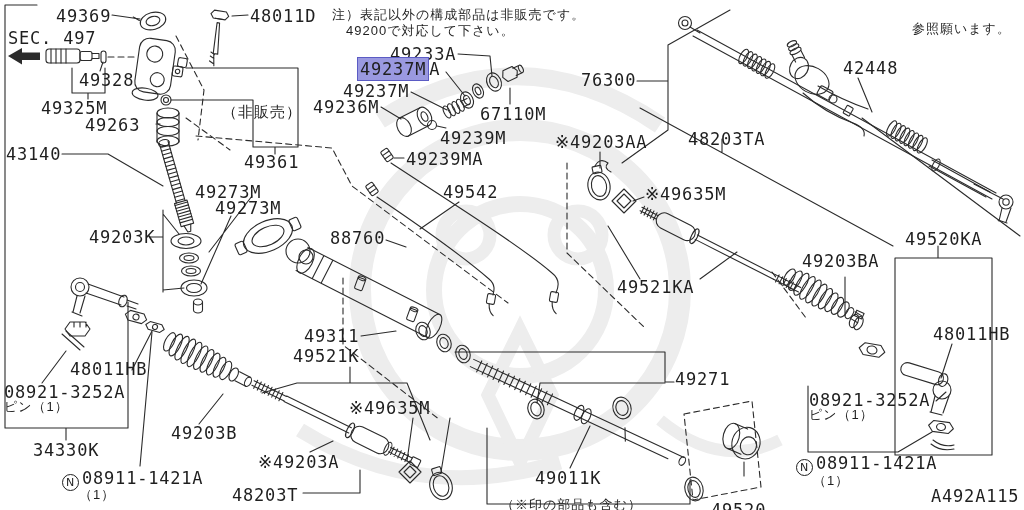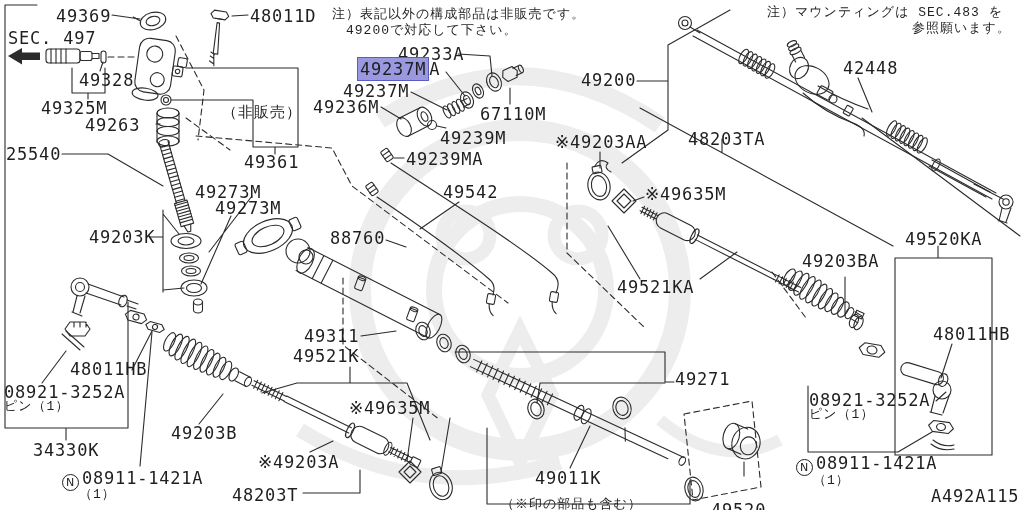--- a/index.html
+++ b/index.html
@@ -1,21 +1,21 @@
 <!DOCTYPE html>
 <html><head>
 <meta charset="utf-8">
 <style>
   html,body{margin:0;padding:0;background:#fff;}
   .stage{position:relative;width:1024px;height:510px;background:#fff;overflow:hidden;
          font-family:"DejaVu Sans Mono","DejaVu Sans",monospace;color:#1f1f1f;}
   .stage svg{position:absolute;left:0;top:0;}
   .lbl{position:absolute;white-space:nowrap;line-height:1;}
   .pn{font-size:17px;letter-spacing:0.8px;}
-  .jp{font-family:Liberation Mono, monospace;font-size:13px;line-height:1.15;letter-spacing:1px;}
+  .jp{font-family:Liberation Sans, sans-serif;font-size:13px;line-height:1.15;letter-spacing:1px;}
   .jp15{font-family:"DejaVu Sans",sans-serif;font-size:15px;letter-spacing:1px;}
   .hl{background:#9a99e0;border:1px solid #5b5bc4;padding:1px 2px;}
   .ncirc{display:inline-block;width:15px;height:15px;border:1.4px solid #1f1f1f;border-radius:50%;
          font-family:"DejaVu Sans",sans-serif;font-size:11px;line-height:15px;text-align:center;
          vertical-align:-2px;margin-right:3px;}
 </style>
 </head>
 <body>
 
 <div class="stage">
@@ -408,40 +408,39 @@
       <path d="M5,5 H37 M5,5 V428 H128 V302 M66,428 V440"></path>
       <path d="M42,383 L66,351"></path>
       <path d="M132,370 L152,331"></path>
       <path d="M152,332 L140,466"></path>
     </g>
   </g>
 </svg>
 
 <div class="lbl jp" style="left:332px;top:8px">注）表記以外の構成部品は非販売です。</div>
 <div class="lbl jp" style="left:346px;top:24px">49200で対応して下さい。</div>
-<div class="lbl jp" style="left:767px;top:6px">注）マウンティングは SEC.483 を</div>
 <div class="lbl jp" style="left:912px;top:22px">参照願います。</div>
 
 <div class="lbl pn" style="left:56px;top:8px">49369</div>
 <div class="lbl pn" style="left:250px;top:8px">48011D</div>
 <div class="lbl pn" style="left:8px;top:30px">SEC. 497</div>
 <div class="lbl pn" style="left:79px;top:72px">49328</div>
 <div class="lbl pn" style="left:41px;top:100px">49325M</div>
 <div class="lbl pn" style="left:85px;top:117px">49263</div>
-<div class="lbl pn" style="left:6px;top:146px">25540</div>
+<div class="lbl pn" style="left:6px;top:146px">43140</div>
 <div class="lbl jp15" style="left:222px;top:105px">（非販売）</div>
 <div class="lbl pn" style="left:244px;top:154px">49361</div>
-<div class="lbl pn" style="left:398px;top:46px">49233A</div>
+<div class="lbl pn" style="left:390px;top:46px">49233A</div>
 <div class="lbl pn" style="left:357px;top:61px"><span class="hl">49237M</span><span>A</span></div>
 <div class="lbl pn" style="left:343px;top:83px">49237M</div>
 <div class="lbl pn" style="left:313px;top:99px">49236M</div>
 <div class="lbl pn" style="left:480px;top:106px">67110M</div>
 <div class="lbl pn" style="left:440px;top:130px">49239M</div>
 <div class="lbl pn" style="left:406px;top:151px">49239MA</div>
-<div class="lbl pn" style="left:581px;top:72px">49200</div>
+<div class="lbl pn" style="left:581px;top:72px">76300</div>
 <div class="lbl pn" style="left:555px;top:134px">※49203AA</div>
 <div class="lbl pn" style="left:688px;top:131px">48203TA</div>
 <div class="lbl pn" style="left:645px;top:186px">※49635M</div>
 <div class="lbl pn" style="left:843px;top:60px">42448</div>
 <div class="lbl pn" style="left:443px;top:184px">49542</div>
 <div class="lbl pn" style="left:330px;top:230px">88760</div>
 <div class="lbl pn" style="left:195px;top:184px">49273M</div>
 <div class="lbl pn" style="left:215px;top:200px">49273M</div>
 <div class="lbl pn" style="left:89px;top:229px">49203K</div>
 <div class="lbl pn" style="left:617px;top:279px">49521KA</div>

